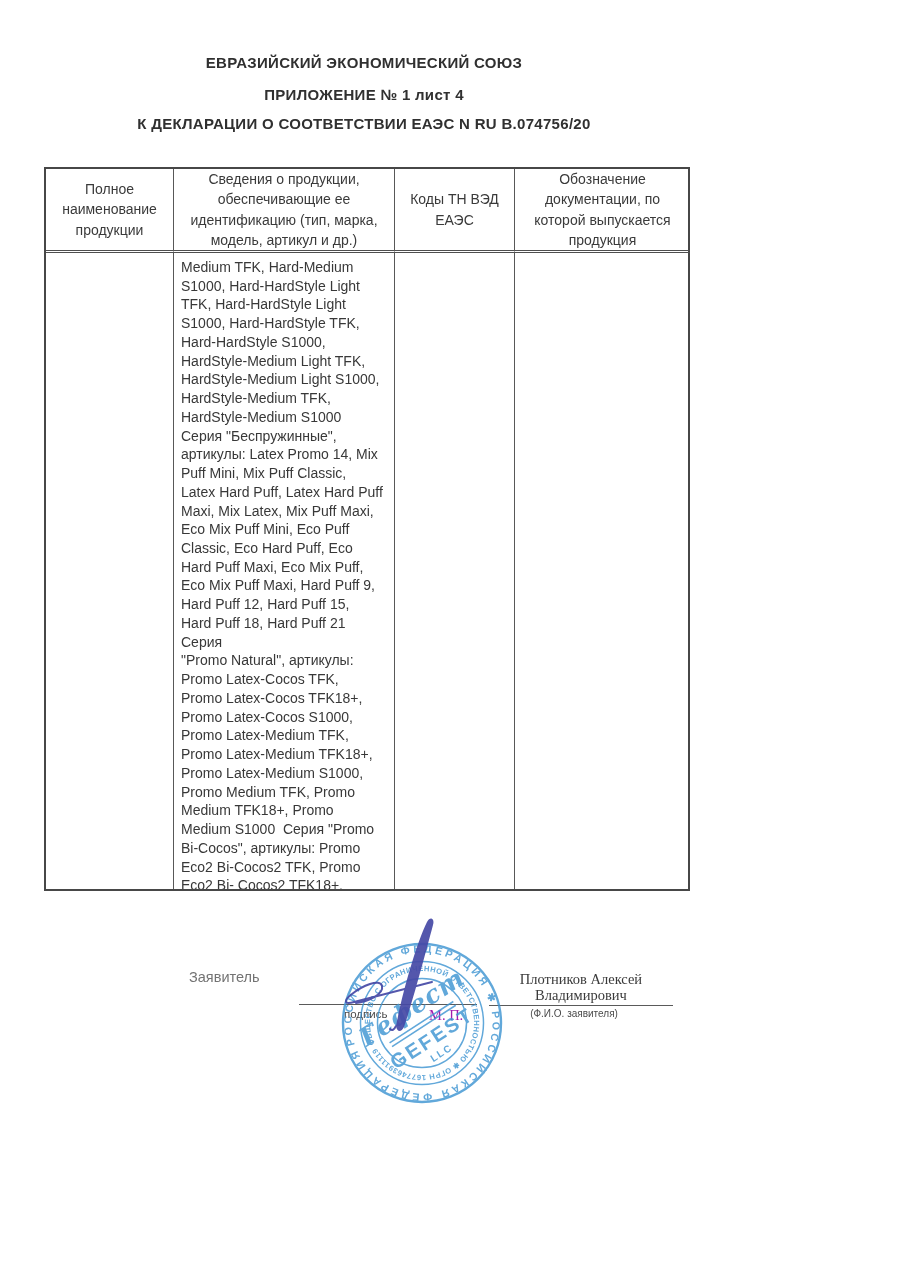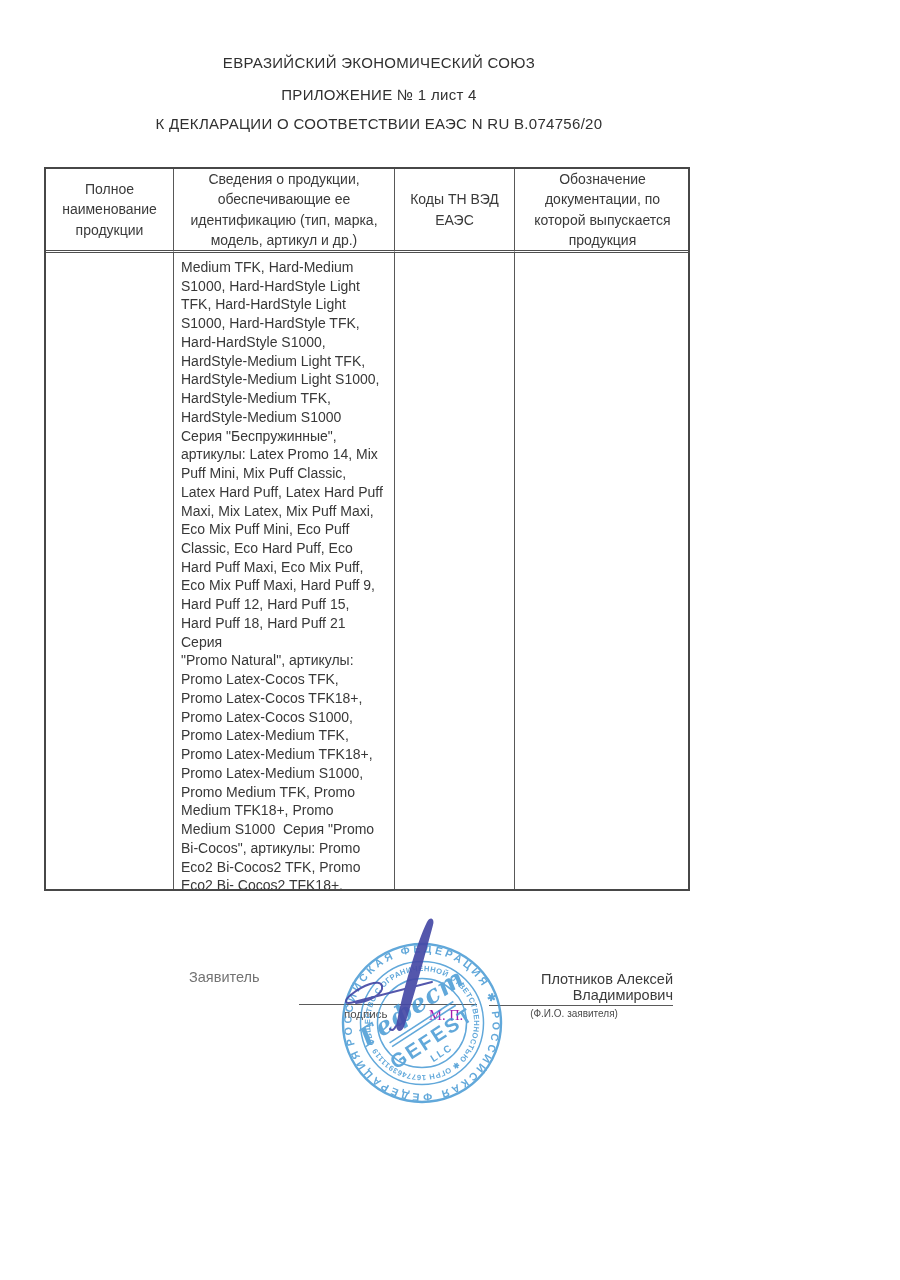--- a/index.html
+++ b/index.html
@@ -9,23 +9,23 @@
     font-family:"Liberation Sans", sans-serif;
     color:#353535;
     position:relative;
     overflow:hidden;
     -webkit-font-smoothing:antialiased;
   }
   .abs{position:absolute;}
 
   
   .doc-title{
-    left:56px;width:646px;
+    left:41px;width:646px;
     text-align:center;
-    font-weight:normal;
+    font-weight:bold;
     font-size:15px;
     letter-spacing:.3px;
     color:#303030;
     white-space:pre;
   }
   #title1{top:54px;}
   #title2{top:86px;}
   #title3{top:115px;}
 
   
@@ -65,22 +65,23 @@
   
   .f-label{font-size:14.5px;color:#737373;}
   #applicant-label{left:189px;top:969px;}
   .rule{border-top:1.5px solid #5a5a5a;height:0;z-index:2;}
   #sig-rule{left:299px;top:1004px;width:178px;}
   #fio-rule{left:489px;top:1005px;width:184px;}
   #sig-caption{left:344px;top:1008px;font-size:11.5px;color:#4a4a4a;z-index:3;}
   #mp-label{left:429px;top:1007px;font-size:14.5px;color:#a21caf;z-index:3;font-family:Liberation Serif, serif;}
   #applicant-name{
     left:489px;top:971px;width:184px;
-    text-align:right;font-size:14.5px;line-height:16px;color:#3a3a3a;
+    text-align:center;font-size:14.5px;line-height:16px;color:#3a3a3a;
     white-space:pre-line;
+    font-family:Liberation Serif, serif;
   }
   #fio-caption{left:489px;top:1008px;width:170px;text-align:center;font-size:10px;color:#4a4a4a;}
 
   
   #stamp{left:337px;top:938px;z-index:4;opacity:.82;}
   .stamp-ink{fill:none;stroke:#3f95d2;}
   .c-outer{stroke-width:2.4;}
   .c-mid{stroke-width:1.5;}
   .c-in{stroke-width:1.5;}
   .ring-t-outer{

